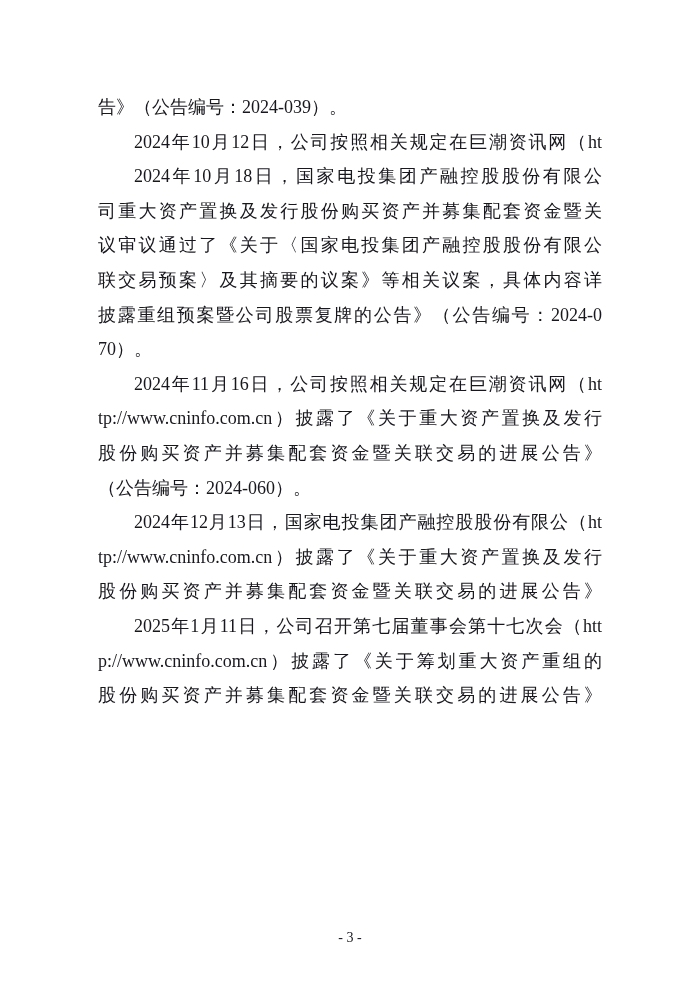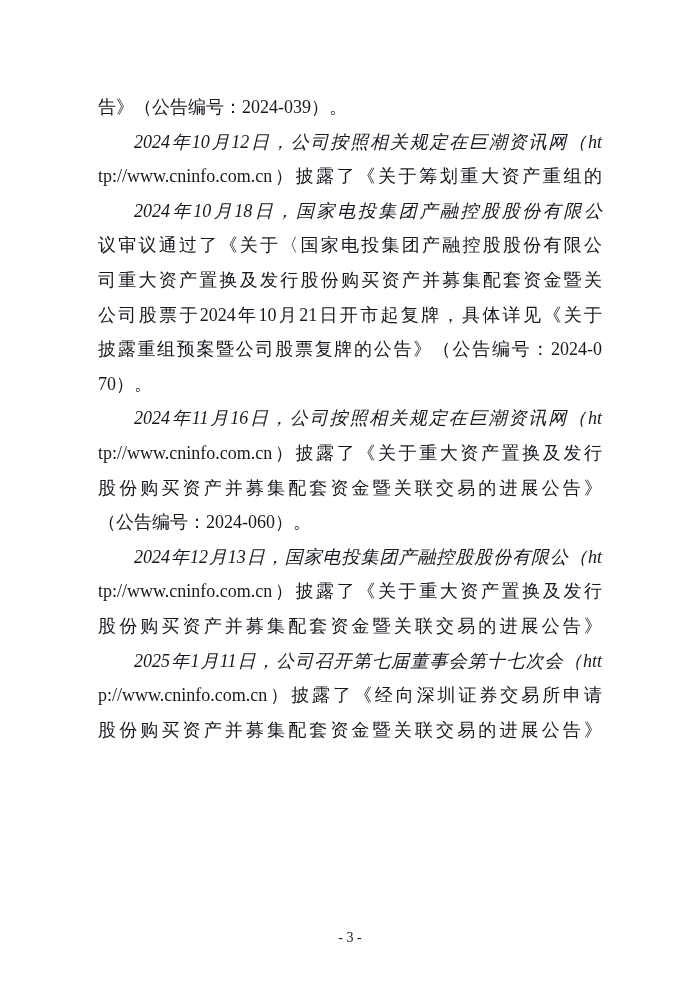--- a/index.html
+++ b/index.html
@@ -29,52 +29,50 @@
     text-align: left;
     white-space: nowrap;
   }
   .line.j {
     white-space: normal;
     text-align: justify;
     text-align-last: justify;
   }
   .line.indent {
     text-indent: 2em;
-    font-style: italic;
   }
   .footer {
     position: absolute;
     left: 0;
     top: 929px;
     width: 700px;
     text-align: center;
     font-size: 14px;
     line-height: 18px;
     color: #17171d;
   }
 </style>
 </head>
 <body>
 
 <div class="page">
   <div class="text-block" id="text-block">
       <div class="line">告》（公告编号：2024-039）。</div>
       <div class="line j indent">2024年10月12日，公司按照相关规定在巨潮资讯网（ht</div>
-      <div class="line j">tp://www.cninfo.com.cn）披露了《关于筹划重大资产重组的</div>
       <div class="line j indent">2024年10月18日，国家电投集团产融控股股份有限公</div>
+      <div class="line j">司重大资产置换及发行股份购买资产并募集配套资金暨关</div>
       <div class="line j">议审议通过了《关于〈国家电投集团产融控股股份有限公</div>
-      <div class="line j">司重大资产置换及发行股份购买资产并募集配套资金暨关</div>
-      <div class="line j">公司股票于2024年10月21日开市起复牌，具体详见《关于</div>
+      <div class="line j">联交易预案〉及其摘要的议案》等相关议案，具体内容详</div>
       <div class="line j">披露重组预案暨公司股票复牌的公告》（公告编号：2024-0</div>
       <div class="line">70）。</div>
       <div class="line j indent">2024年11月16日，公司按照相关规定在巨潮资讯网（ht</div>
       <div class="line j">tp://www.cninfo.com.cn）披露了《关于重大资产置换及发行</div>
       <div class="line j">股份购买资产并募集配套资金暨关联交易的进展公告》</div>
       <div class="line">（公告编号：2024-060）。</div>
       <div class="line j indent">2024年12月13日，国家电投集团产融控股股份有限公（ht</div>
       <div class="line j">tp://www.cninfo.com.cn）披露了《关于重大资产置换及发行</div>
       <div class="line j">股份购买资产并募集配套资金暨关联交易的进展公告》</div>
       <div class="line j indent">2025年1月11日，公司召开第七届董事会第十七次会（htt</div>
-      <div class="line j">p://www.cninfo.com.cn）披露了《经向深圳证券交易所申请</div>
+      <div class="line j">p://www.cninfo.com.cn）披露了《关于筹划重大资产重组的</div>
       <div class="line j">股份购买资产并募集配套资金暨关联交易的进展公告》</div>
     </div>
   <div class="footer">- 3 -</div>
 </div>
 
 </body></html>

